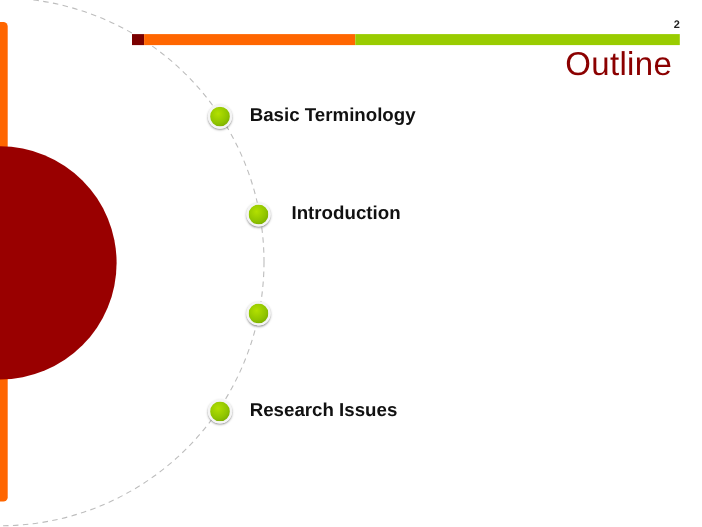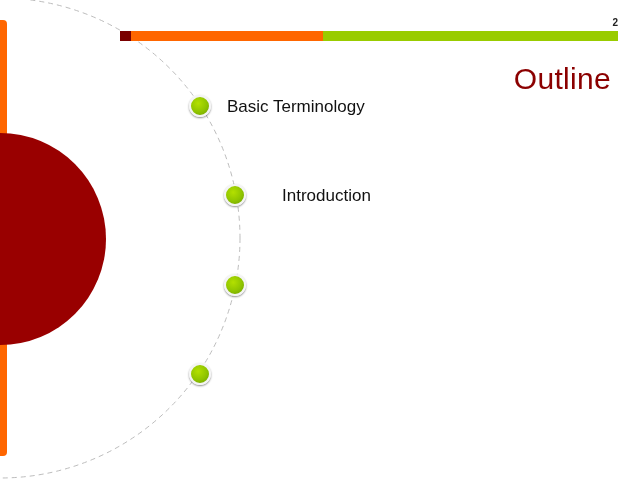--- a/index.html
+++ b/index.html
@@ -5,22 +5,22 @@
   html, body { margin:0; padding:0; }
   body { width:638px; height:479px; position:relative; overflow:hidden; background:#ffffff; font-family:"Liberation Sans", "DejaVu Sans", sans-serif; }
   .slide { position:absolute; left:0; top:0; width:638px; height:479px; }
   .arc { position:absolute; left:0; top:0; }
   .left-bar { position:absolute; left:-4px; top:20px; width:11px; height:436px; background:#ff6600; border-radius:4px; }
   .red-half { position:absolute; left:-106px; top:133px; width:212px; height:212px; border-radius:50%; background:#990000; }
   .top-bar-dark { position:absolute; left:120px; top:31px; width:11px; height:10px; background:#7a0000; }
   .top-bar-orange { position:absolute; left:131px; top:31px; width:192px; height:10px; background:#ff6600; }
   .top-bar-green { position:absolute; left:323px; top:31px; width:295px; height:10px; background:#99cc00; }
   .page-num { position:absolute; left:606px; top:17px; width:12px; text-align:right; font-size:10px; font-weight:bold; color:#222; }
-  .title { position:absolute; right:27px; top:42px; font-size:30px; color:#8b0000; letter-spacing:0.3px;margin-top:20px; }
-  .item { position:absolute; display:flex; align-items:flex-end; }
+  .title { position:absolute; right:27px; top:42px; font-size:30px; color:#8b0000; letter-spacing:0.3px; }
+  .item { position:absolute; display:flex; align-items:flex-start;font-weight:bold; }
   .bullet { width:18px; height:18px; border-radius:50%; background:radial-gradient(circle at 40% 35%, #b3e000 0%, #8fc400 55%, #6a9a00 100%); border:2.5px solid #f4f4f4; box-shadow:0 1px 2px rgba(0,0,0,0.45); }
   .label { font-size:17px; color:#111; margin-left:16px; white-space:nowrap; }
 </style>
 </head>
 <body>
 
 <div class="slide">
   <svg class="arc" width="638" height="479">
     <circle cx="0" cy="238" r="240" fill="none" stroke="#bdbdbd" stroke-width="1" stroke-dasharray="5,4"></circle>
   </svg>
@@ -35,23 +35,24 @@
   <div class="page-num">2</div>
   <div class="title">Outline</div>
 
   <div class="item" style="left:189px; top:95px;">
     <span class="bullet"></span>
     <span class="label">Basic Terminology</span>
   </div>
 
   <div class="item" style="left:224px; top:184px;">
     <span class="bullet"></span>
-    <span class="label" style="margin-left:36px;">Introduction</span>
+    <span class="label" style="margin-left:19px;">Introduction</span>
   </div>
 
   <div class="item" style="left:224px; top:274px;">
     <span class="bullet"></span>
   </div>
 
   <div class="item" style="left:189px; top:363px;">
     <span class="bullet"></span>
+    <span class="label">Research Issues</span>
   </div>
 </div>
 
 </body></html>

